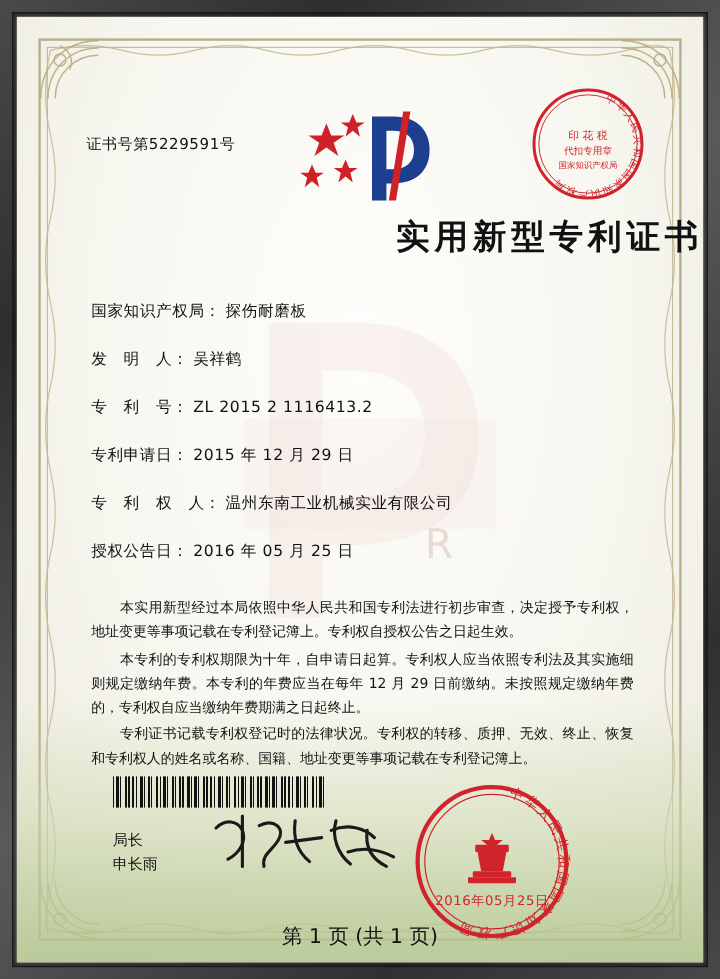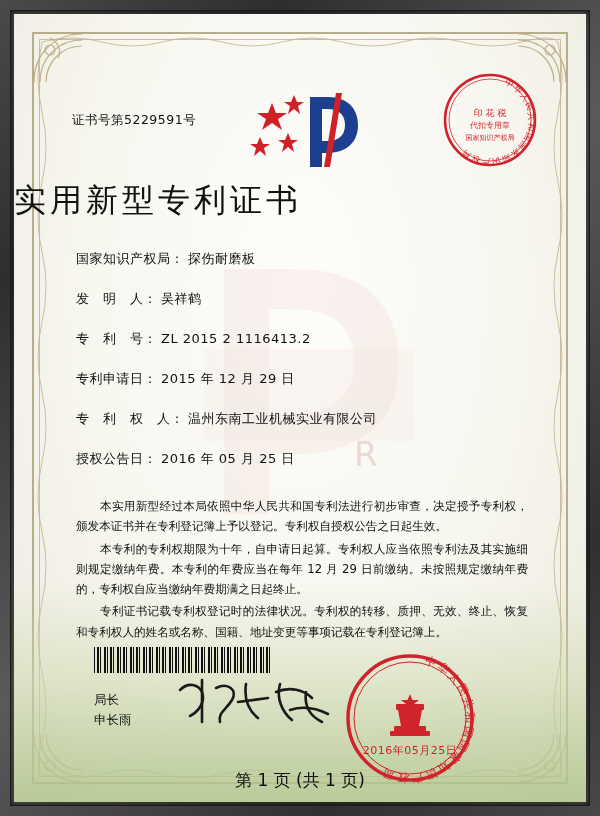--- a/index.html
+++ b/index.html
@@ -125,23 +125,23 @@
   
   .seal-top {
     position: absolute;
     right: 48px; top: 58px;
     width: 96px; height: 96px;
   }
 
   .title {
     position: absolute;
     left: 0; right: 0; top: 165px;
-    text-align: left;
-    font-size: 32px;
-    font-weight: normal;
+    text-align: right;
+    font-size: 28px;
+    font-weight: bold;
     letter-spacing: 4px;
     color: #111;
     font-family: "DejaVu Sans", "Liberation Sans", sans-serif;
   }
 
   .fields {
     position: absolute;
     left: 62px; top: 236px;
     right: 60px;
   }
@@ -326,21 +326,21 @@
         </div>
         <div class="field-row">
           <span class="field-label">专　利　权　人：</span><span class="field-value">温州东南工业机械实业有限公司</span>
         </div>
         <div class="field-row">
           <span class="field-label">授权公告日：</span><span class="field-value">2016 年 05 月 25 日</span>
         </div>
       </div>
 
       <div class="body-text">
-        <p>本实用新型经过本局依照中华人民共和国专利法进行初步审查，决定授予专利权，颁发本证书并在专利登记簿上予以登记。专利权自授权公告之日起生效。</p>
+        <p>本实用新型经过本局依照中华人民共和国专利法进行初步审查，决定授予专利权，地址变更等事项记载在专利登记簿上。专利权自授权公告之日起生效。</p>
         <p>本专利的专利权期限为十年，自申请日起算。专利权人应当依照专利法及其实施细则规定缴纳年费。本专利的年费应当在每年 12 月 29 日前缴纳。未按照规定缴纳年费的，专利权自应当缴纳年费期满之日起终止。</p>
         <p>专利证书记载专利权登记时的法律状况。专利权的转移、质押、无效、终止、恢复和专利权人的姓名或名称、国籍、地址变更等事项记载在专利登记簿上。</p>
       </div>
 
       <div class="barcode"></div>
 
       <div class="signature-block">
         <div>局长</div>
         <div>申长雨</div>
       </div>

